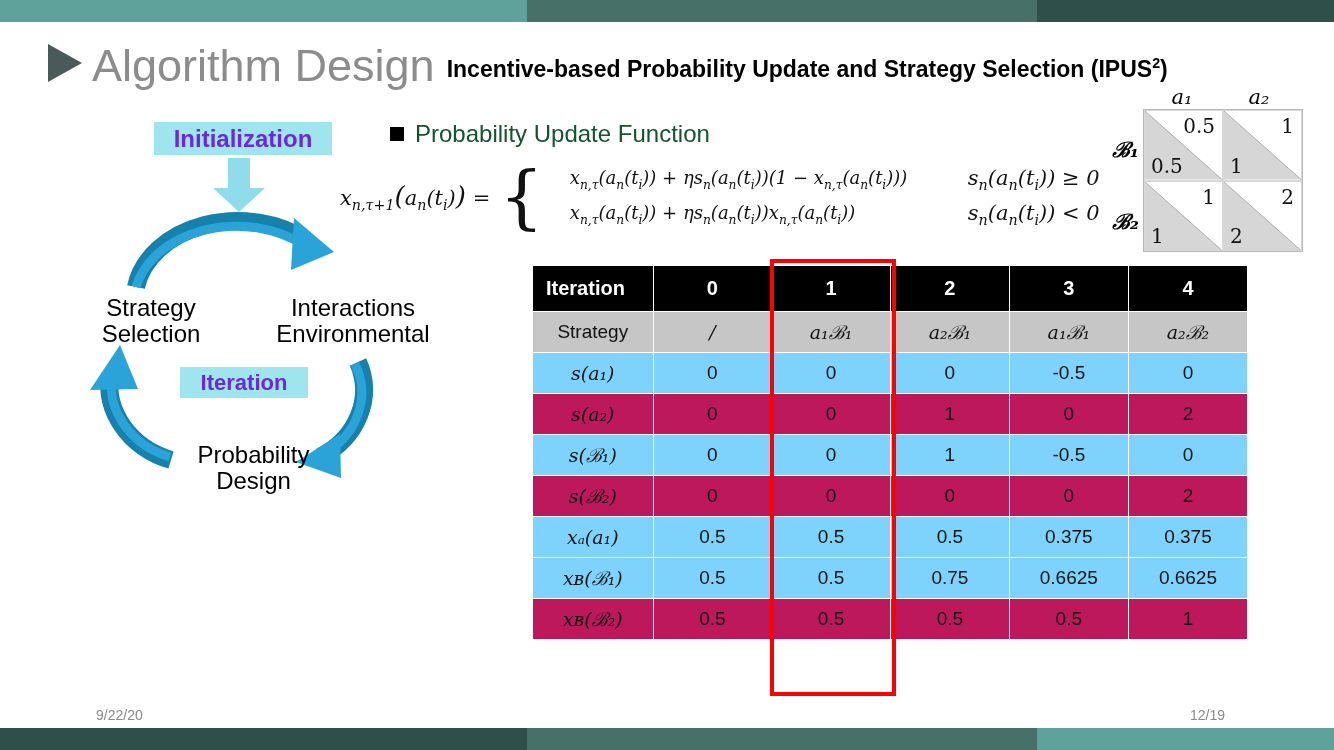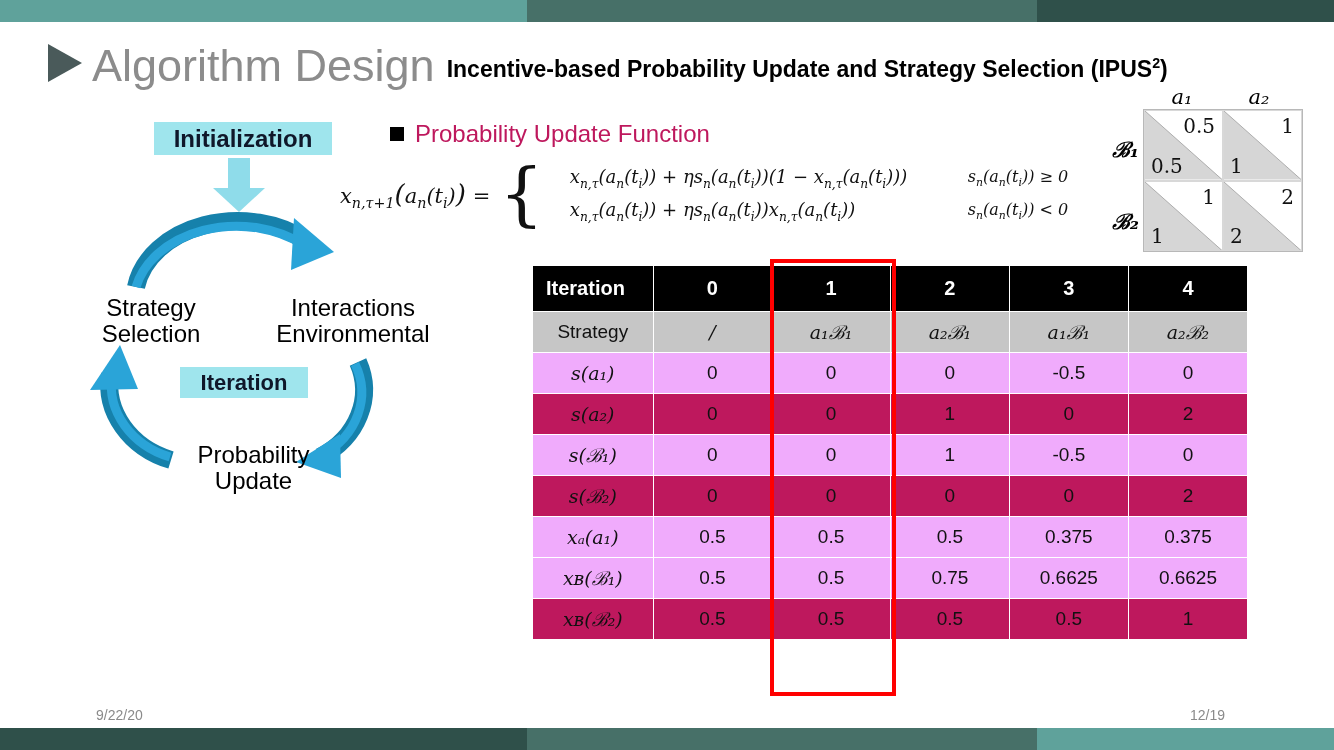--- a/index.html
+++ b/index.html
@@ -41,56 +41,56 @@
   .title-sub {
     font-size: 23px; color: #000; font-weight: bold;
     margin-left: 12px; margin-bottom: 5px; white-space: nowrap;
     flex: 0 0 auto;
   }
   .title-sub sup { font-size: 0.62em; vertical-align: super; }
 
   
   .cycle { position: absolute; left: 58px; top: 112px; width: 420px; height: 400px; }
   .hl-box {
-    position: absolute; background: #9fe5ed; color: #0f172a;
+    position: absolute; background: #9fe5ed; color: #6d28d9;
     font-weight: bold; display: flex; align-items: center; justify-content: center;
   }
   .box-init { left: 96px; top: 10px; width: 178px; height: 33px; font-size: 24px; }
   .box-iter { left: 122px; top: 255px; width: 128px; height: 31px; font-size: 22px; }
   .cyc-label {
     position: absolute; font-size: 24px; color: #000;
     text-align: center; line-height: 1.07;
   }
   .lab-strategy { left: 8px; top: 183px; width: 170px; }
   .lab-environ  { left: 190px; top: 183px; width: 210px; }
   .lab-prob     { left: 108px; top: 330px; width: 175px; }
   .cycle-svg { position: absolute; left: 0; top: 0; }
 
   
   .bullet-row {
     position: absolute; left: 390px; top: 120px;
     display: flex; align-items: center; gap: 11px;
   }
   .bullet-sq { width: 14px; height: 14px; background: #000; flex: 0 0 auto; }
-  .bullet-txt { font-size: 24px; color: #be185d; white-space: nowrap; }
+  .bullet-txt { font-size: 24px; color: #14532d; white-space: nowrap; }
 
   .formula {
     position: absolute; left: 300px; top: 166px;
     font-family: "DejaVu Serif", serif; color: #111;
     display: flex; align-items: center; white-space: nowrap;
   }
   .f-lhs { font-size: 21px; font-style: italic; margin-left: 40px; }
   .brace {
     font-size: 70px; line-height: 0.72; margin: 0 6px 0 9px;
     font-family: "DejaVu Serif", serif;
   }
   .f-cases { display: flex; flex-direction: column; gap: 8px; }
   .f-line { display: flex; align-items: center; }
   .f-body { font-size: 18px; font-style: italic; width: 398px; margin-left: 20px; }
-  .f-cond { font-size: 16px; font-style: italic; }
+  .f-cond { font-size: 21px; font-style: italic; }
   i.v { font-style: italic; }
   .sub { font-size: 0.68em; vertical-align: sub; font-style: italic; }
 
   
   .payoff { position: absolute; left: 1143px; top: 85px; width: 172px; height: 170px; }
   .pay-col-head {
     position: absolute; top: 0; font-family: "DejaVu Serif", serif;
     font-style: italic; font-size: 21px; text-align: center; width: 60px;
   }
   .pch-1 { left: 9px; text-align: center; }
@@ -126,21 +126,21 @@
   table.main { border-collapse: separate; border-spacing: 1px 1px; width: 716px; }
   table.main th, table.main td {
     text-align: center; font-size: 19px; color: #111;
     height: 40px; padding: 0 4px; vertical-align: middle;
   }
   table.main thead th {
     background: #000; color: #fff; font-weight: bold; font-size: 20px; height: 45px;
   }
   table.main thead th.first { text-align: left; padding-left: 13px; font-size: 20px; }
   .row-strategy td { background: #c6c6c6; height: 45px; }
-  .row-a td { background: #f0abfc; }
+  .row-a td { background: #7dd3fc; }
   .row-b td { background: #be185d; }
   td.rowhead, td.rowhead-strategy {
     font-family: "DejaVu Serif", serif; font-style: italic; font-size: 21px;
   }
   td.rowhead-strategy { font-family: "Liberation Sans", sans-serif; font-style: normal; font-size: 20px; }
   .mathitalic { font-family: "DejaVu Serif", serif; font-style: italic; font-size: 21px; }
 
   .redbox {
     position: absolute; left: 770px; top: 259px;
     width: 126px; height: 437px;
@@ -209,21 +209,21 @@
 
   <div class="cyc-label lab-environ">
     <div>Interactions</div>
     <div>Environmental</div>
   </div>
 
   <div class="hl-box box-iter" style="background: rgb(159, 229, 237);">Iteration</div>
 
   <div class="cyc-label lab-prob">
     <div>Probability</div>
-    <div>Update</div>
+    <div>Design</div>
   </div>
 </div>
 
 <div class="bullet-row">
   <div class="bullet-sq"></div>
   <div class="bullet-txt">Probability Update Function</div>
 </div>
 
 <div class="formula">
   <span class="f-lhs">

